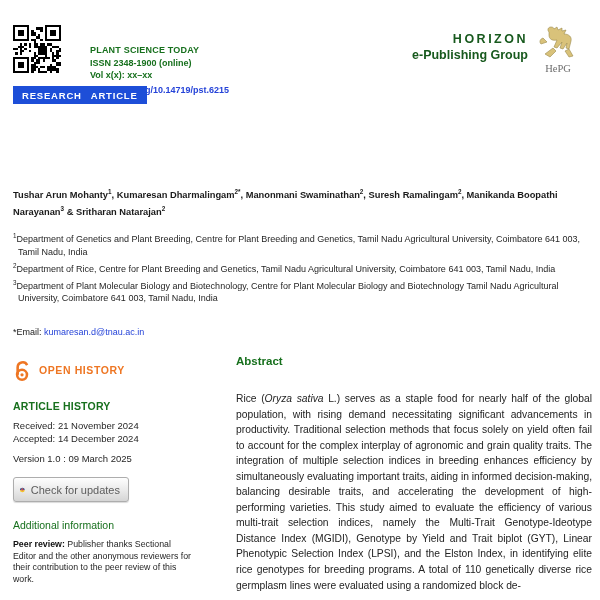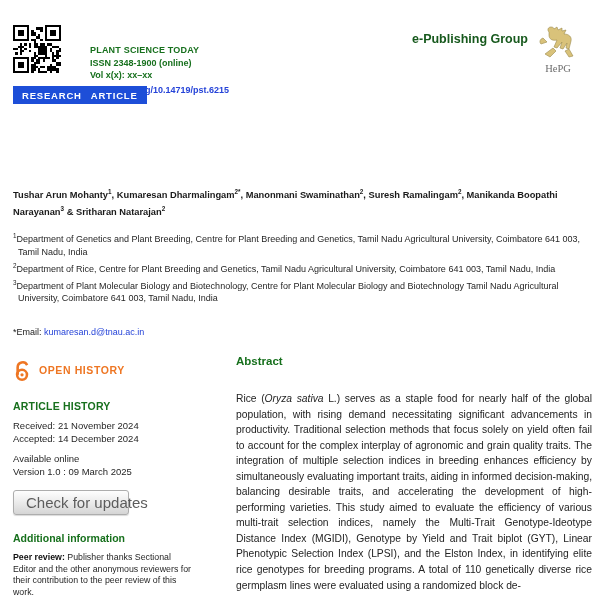--- a/index.html
+++ b/index.html
@@ -42,22 +42,22 @@
   .oa-row { display:flex; align-items:center; gap:7px; height:24px; }
   .oa-label { font-size:10.5px; font-weight:bold; color:#ee7623; letter-spacing:.6px; }
   .hist-title { margin-top:18px; font-size:10.5px; font-weight:bold; color:#17701d; letter-spacing:.2px; }
   .hist-line { font-size:9.5px; line-height:13px; color:#262626; }
   .hist-block1 { margin-top:7px; }
   .hist-block2 { margin-top:7px; }
   .chk-btn { margin-top:12px; display:flex; align-items:center; gap:6px;
     width:116px; height:25px; padding:0 8px 0 6px; border:1px solid #adadad; border-radius:3px;
     background:linear-gradient(#fefefe,#e9e9e9 55%,#d5d5d5); cursor:pointer;
     box-shadow:0 1px 1px rgba(0,0,0,.15); }
-  .chk-btn span { font-size:15px; color:#5c5c5c; white-space:nowrap; }
-  .addl-title { margin-top:17px; font-size:10.5px; font-weight:bold; color:#17701d; }
+  .chk-btn span { font-size:11px; color:#5c5c5c; white-space:nowrap; }
+  .addl-title { margin-top:17px; font-size:10.5px; font-weight:normal; color:#17701d; }
   .peer { margin-top:8px; font-size:8.8px; line-height:11.6px; color:#262626; width:182px; }
   .peer b { color:#111; }
 
   
   .rightcol { position:absolute; left:236px; top:355px; width:356px; }
   .abs-title { font-size:11.5px; font-weight:bold; color:#17701d; }
   .abs-text { margin-top:24px; font-size:10.3px; line-height:15.55px; color:#232323;
     text-align:justify; }
   .abs-text .it { font-style:italic; }
 </style>
@@ -205,20 +205,21 @@
   </div>
 
   <div class="jinfo">
     <div class="jname">PLANT SCIENCE TODAY</div>
     <div class="jissn">ISSN 2348-1900 (online)</div>
     <div class="jvol">Vol x(x): xx–xx</div>
     <div><a href="#" class="jdoi">https://doi.org/10.14719/pst.6215</a></div>
   </div>
 
   <div class="pub">
+    <div class="l1">HORIZON</div>
     <div class="l2">e-Publishing Group</div>
   </div>
 
   <div class="hepg">
     <svg width="46" height="36" viewBox="0 0 46 36">
       <g fill="#d9c27a" stroke="#9a8a4e" stroke-width="0.6" stroke-linejoin="round">
         <path d="M14,8 C12,6 13,3 16,3 c2,0 3,1 3,2 l3,-2 1,3 4,-2 0,3 4,-1 -2,4 c5,0 8,3 7,7 l-2,8 -3,-1 1,-5 -4,6 -3,-1 2,-6 -5,6 -3,-1 3,-7 c-5,1 -8,-1 -8,-5 z"></path>
         <path d="M10,30 l8,-6 3,3 -6,6 z"></path>
         <path d="M30,27 l4,6 4,-1 -4,-7 z"></path>
         <path d="M8,14 c-3,1 -4,4 -2,6 l6,-2 z"></path>
@@ -255,21 +256,20 @@
       <span class="oa-label">OPEN HISTORY</span>
     </div>
 
     <div class="hist-title">ARTICLE HISTORY</div>
 
     <div class="hist-block1">
       <div class="hist-line">Received: 21 November 2024</div>
       <div class="hist-line">Accepted: 14 December 2024</div>
     </div>
     <div class="hist-block2">
-      <div class="hist-line">Available online</div>
       <div class="hist-line">Version 1.0 : 09 March 2025</div>
     </div>
 
     <div class="chk-btn">
       <svg width="16" height="16" viewBox="0 0 16 16">
         <path d="M0,8 a8,8 0 0 1 16,0 z" fill="#293a7a"></path>
         <path d="M16,8 a8,8 0 0 1 -16,0 z" fill="#f2c41d"></path>
         <path d="M5.1,3 h5.8 v9.4 l-2.9,-2.6 -2.9,2.6 z" fill="#d6372f" stroke="#fff" stroke-width="0.7"></path>
       </svg>
       <span>Check for updates</span>

